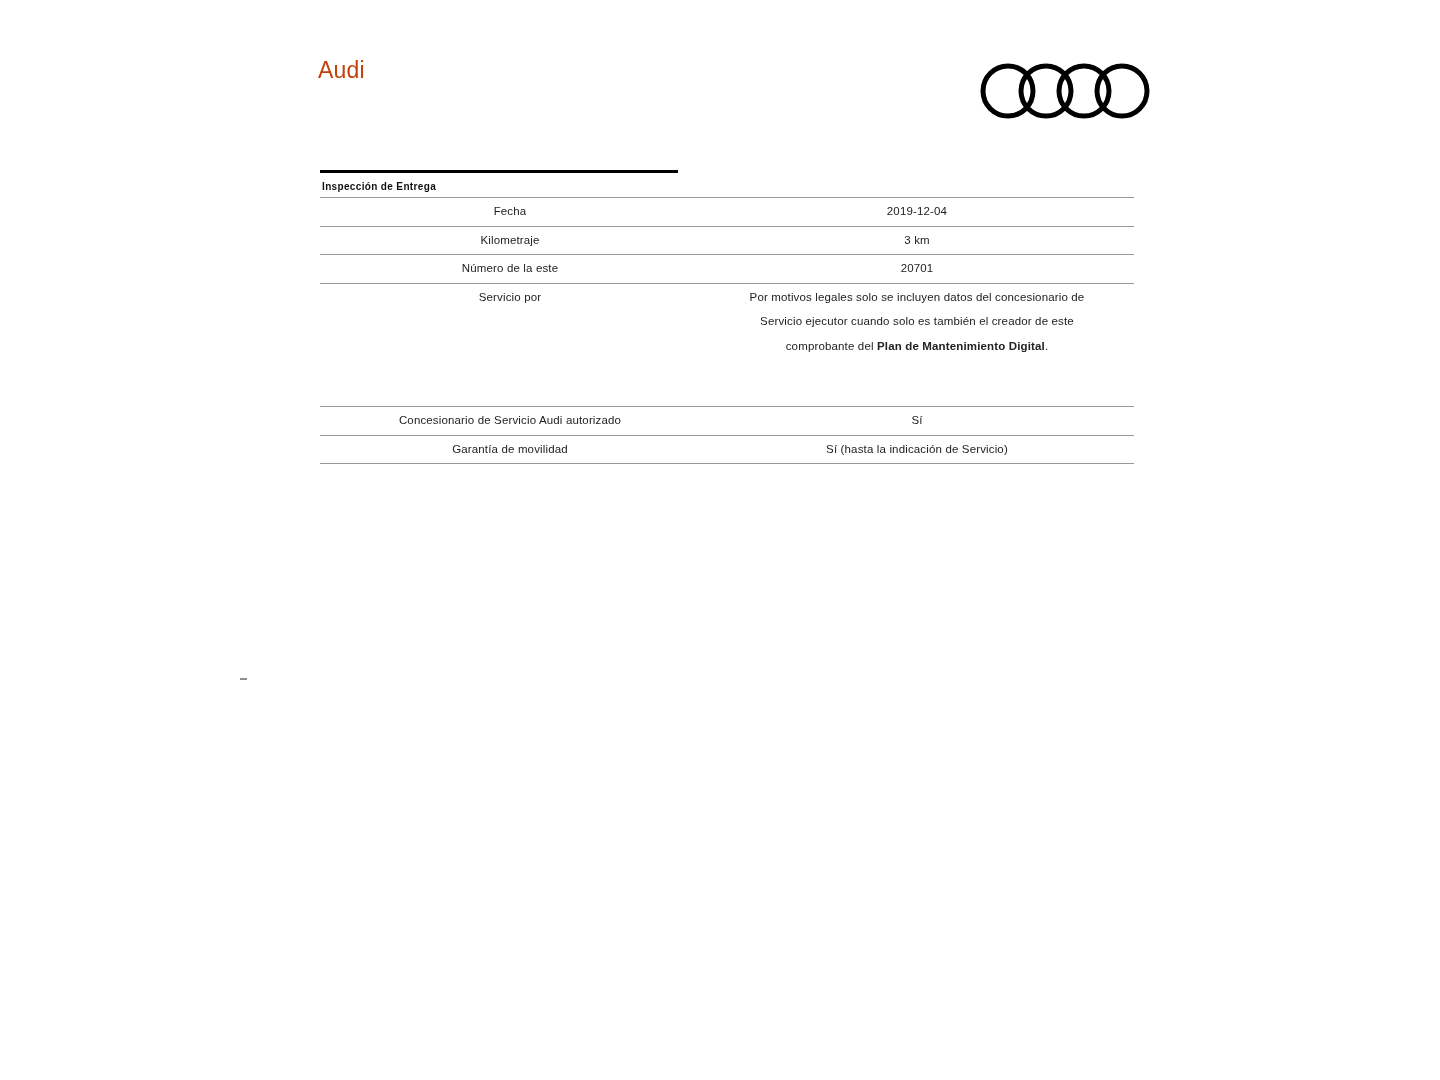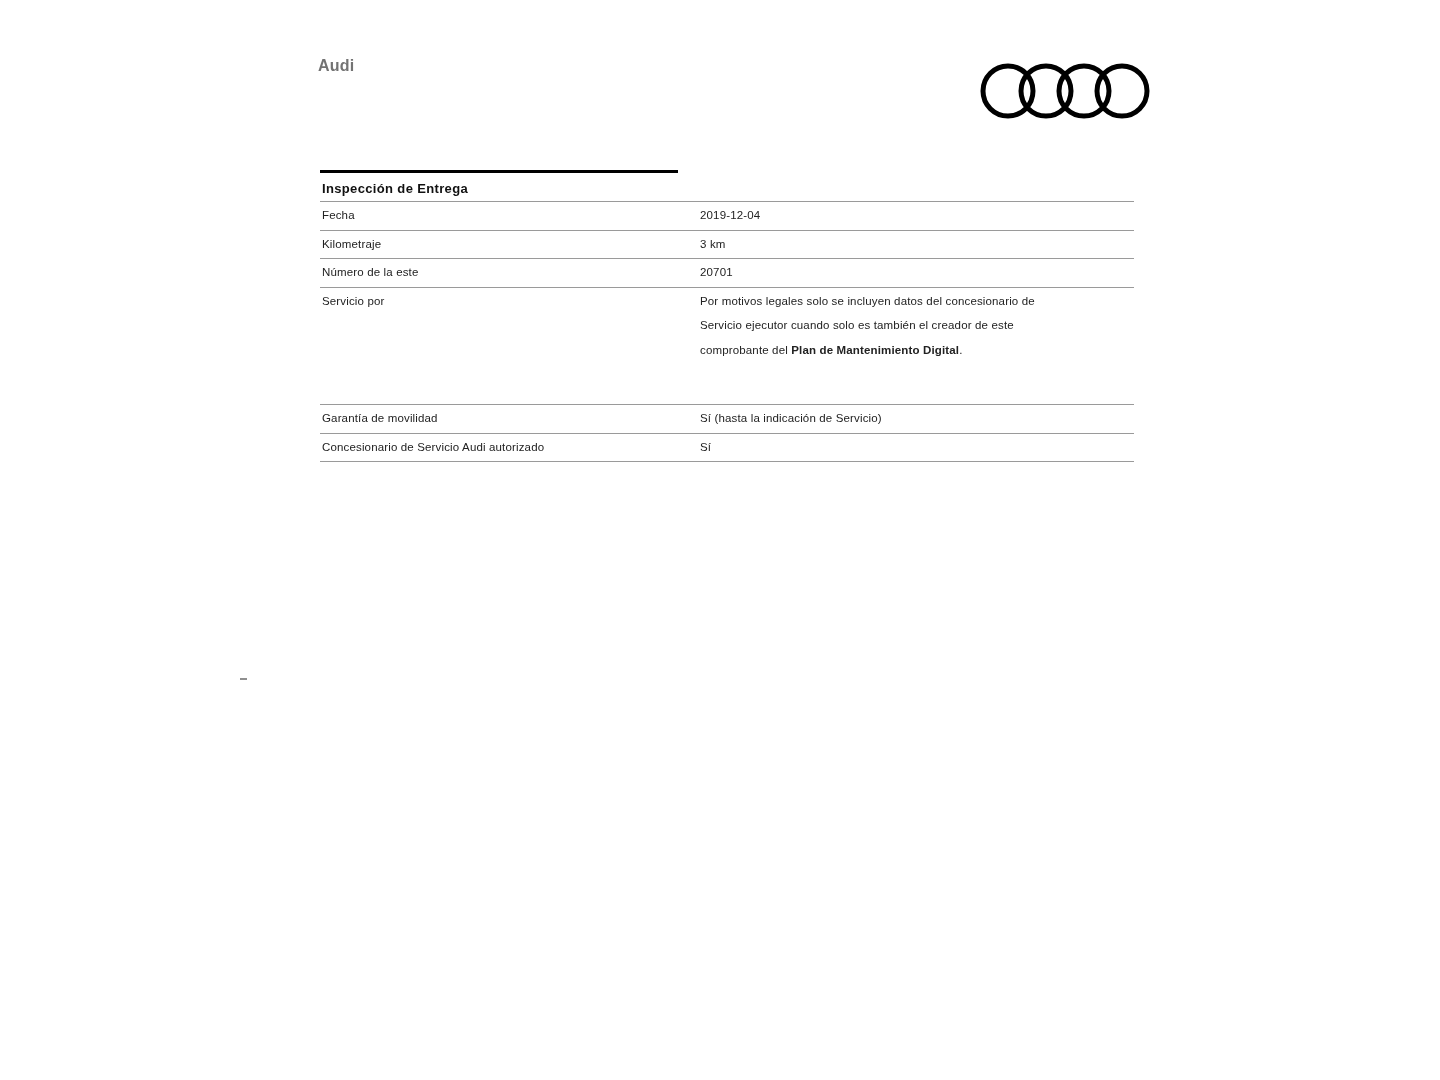--- a/index.html
+++ b/index.html
@@ -25,24 +25,24 @@
   }
 
   
   .header {
     position: absolute;
     left: 318px;
     top: 58px;
     width: 800px;
   }
   .brand-word {
-    font-size: 16px;
-    font-weight: bold;
+    font-size: 23px;
+    font-weight: normal;
     letter-spacing: 0.2px;
-    color: #737373;
+    color: #c2410c;
     line-height: 1.05;
   }
   .doc-title {
     font-size: 25px;
     font-weight: normal;
     letter-spacing: 0.6px;
     color: #111111;
     line-height: 1.25;
     margin-top: 2px;
   }
@@ -62,31 +62,32 @@
     top: 170px;
     width: 810px;
   }
   .section-rule {
     width: 358px;
     height: 3px;
     background: #000000;
     margin: 0;
   }
   .section-title {
-    font-size: 13px;
+    font-size: 10px;
     font-weight: bold;
     letter-spacing: 0.35px;
     color: #111111;
     padding: 8px 0 5px 2px;
   }
 
   table.kv {
     border-collapse: collapse;
     width: 810px;
     table-layout: fixed;
+    text-align: center;
   }
   table.kv td {
     border-top: 1px solid #9a9a9a;
     padding: 6px 0 6px 2px;
     vertical-align: top;
     font-size: 11.5px;
     letter-spacing: 0.15px;
     color: #222222;
     line-height: 1.35;
   }
@@ -95,21 +96,21 @@
 
   tr.spacer td {
     border-top: none;
     height: 30px;
     padding: 0;
   }
 
   .val p {
     margin: 0 0 9px 0;
   }
-  .val p:last-child { margin-bottom: 10px; }
+  .val p:last-child { margin-bottom: 16px; }
 
   .bold-inline { font-weight: bold; }
 
   
   .artifact {
     position: absolute;
     left: 240px;
     top: 678px;
     width: 7px;
     height: 2px;
@@ -160,26 +161,26 @@
             <p>Por motivos legales solo se incluyen datos del concesionario de</p>
             <p>Servicio ejecutor cuando solo es también el creador de este</p>
             <p><span>comprobante del </span><span class="bold-inline">Plan de Mantenimiento Digital</span><span>.</span></p>
           </td>
         </tr>
         <tr class="spacer">
           <td></td>
           <td></td>
         </tr>
         <tr>
+          <td class="key">Concesionario de Servicio Audi autorizado</td>
+          <td class="val">Sí</td>
+        </tr>
+        <tr>
           <td class="key">Garantía de movilidad</td>
           <td class="val">Sí (hasta la indicación de Servicio)</td>
-        </tr>
-        <tr>
-          <td class="key">Concesionario de Servicio Audi autorizado</td>
-          <td class="val">Sí</td>
         </tr>
         <tr>
           <td></td>
           <td></td>
         </tr>
       </tbody>
     </table>
   </div>
 
   <div class="artifact"></div>

